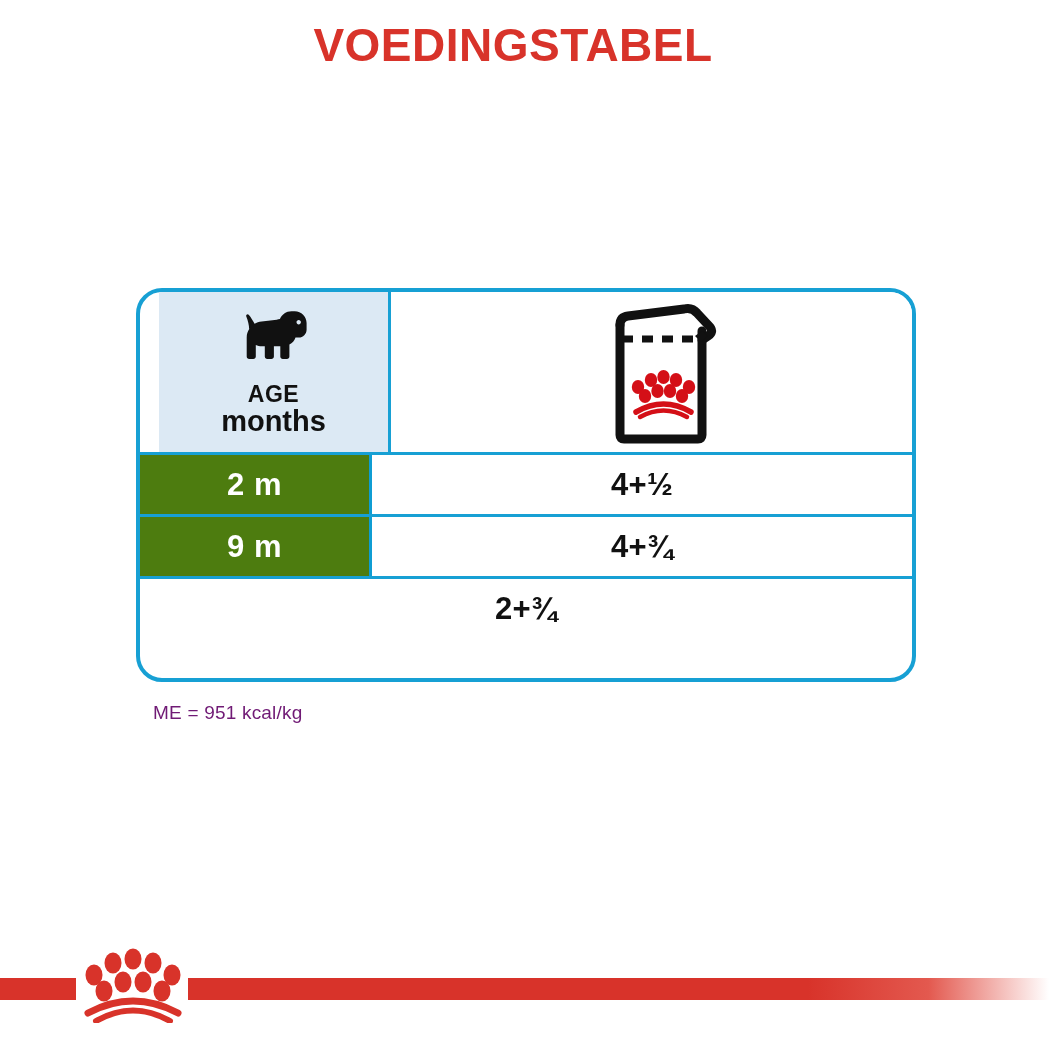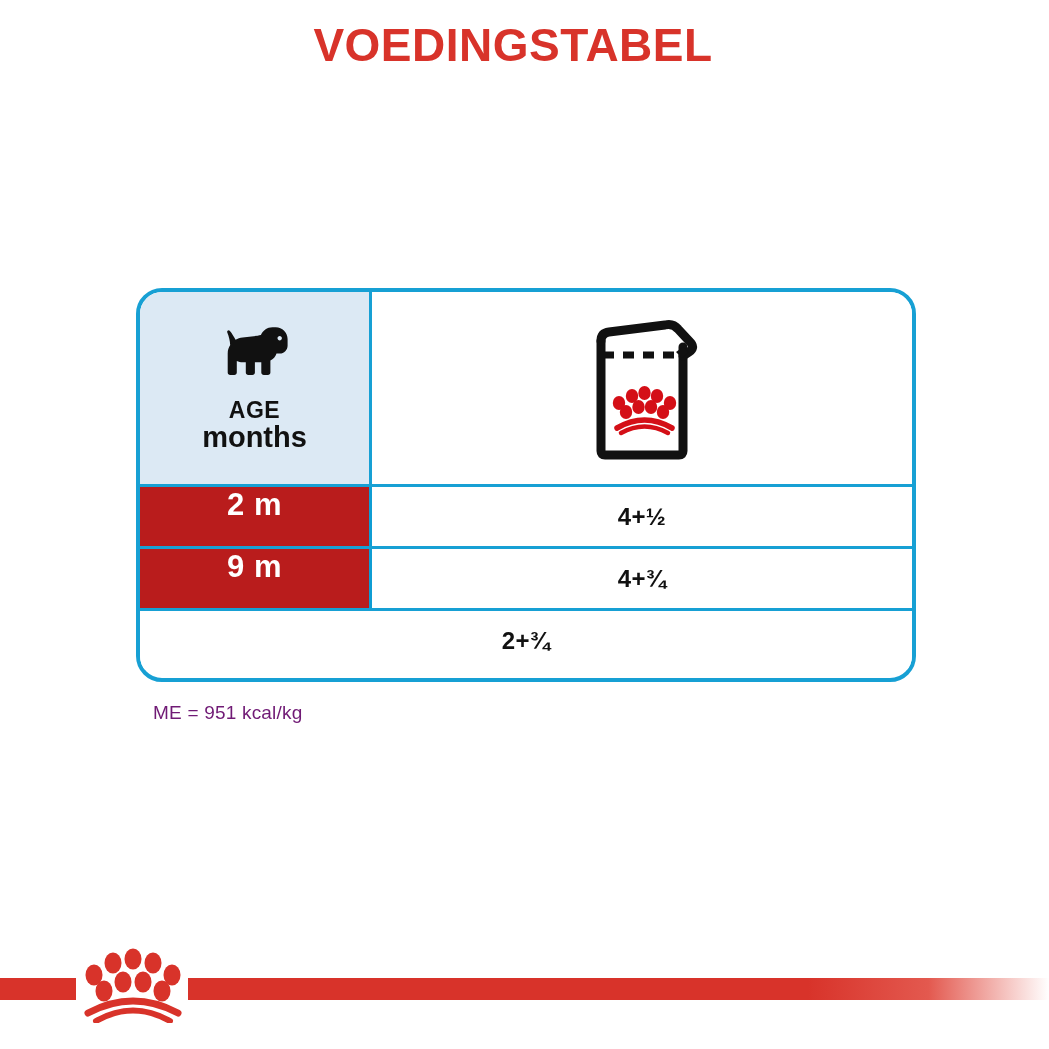--- a/index.html
+++ b/index.html
@@ -43,21 +43,22 @@
     background: #ffffff;
   }
 
   .table-row {
     display: flex;
     width: 100%;
     box-sizing: border-box;
   }
 
   .head-row {
-    height: 192px;
+    height: 160px;
+    margin-left: 19px;
   }
   .data-row {
     height: 62px;
     border-top: 3px solid #17a0d4;
   }
 
   .col-age {
     width: 232px;
     flex: 0 0 232px;
     box-sizing: border-box;
@@ -73,24 +74,24 @@
     display: flex;
     align-items: center;
     justify-content: center;
     background: #ffffff;
   }
 
   .head-row .col-age {
     background: #dce9f4;
   }
   .data-row .col-age {
-    background: #b91c1c;
+    background: #4d7c0f;
     border-right: 3px solid #0f9dd3;
     color: #ffffff;
-    justify-content: flex-start;
+    justify-content: center;
   }
   .data-row:first-of-type .col-age {
     border-top: 0;
   }
 
   .age-label {
     text-align: center;
     color: #111111;
     font-weight: bold;
     line-height: 1.02;
@@ -106,21 +107,21 @@
     font-size: 29px;
   }
 
   .age-value {
     font-size: 31px;
     font-weight: bold;
     color: #ffffff;
     letter-spacing: 0.5px;
   }
   .amount-value {
-    font-size: 24px;
+    font-size: 31px;
     font-weight: bold;
     color: #111111;
     letter-spacing: 0.3px;
   }
 
   
   .data-row .col-age { border-top-color: #0f9dd3; }
 
   
   .footnote {

